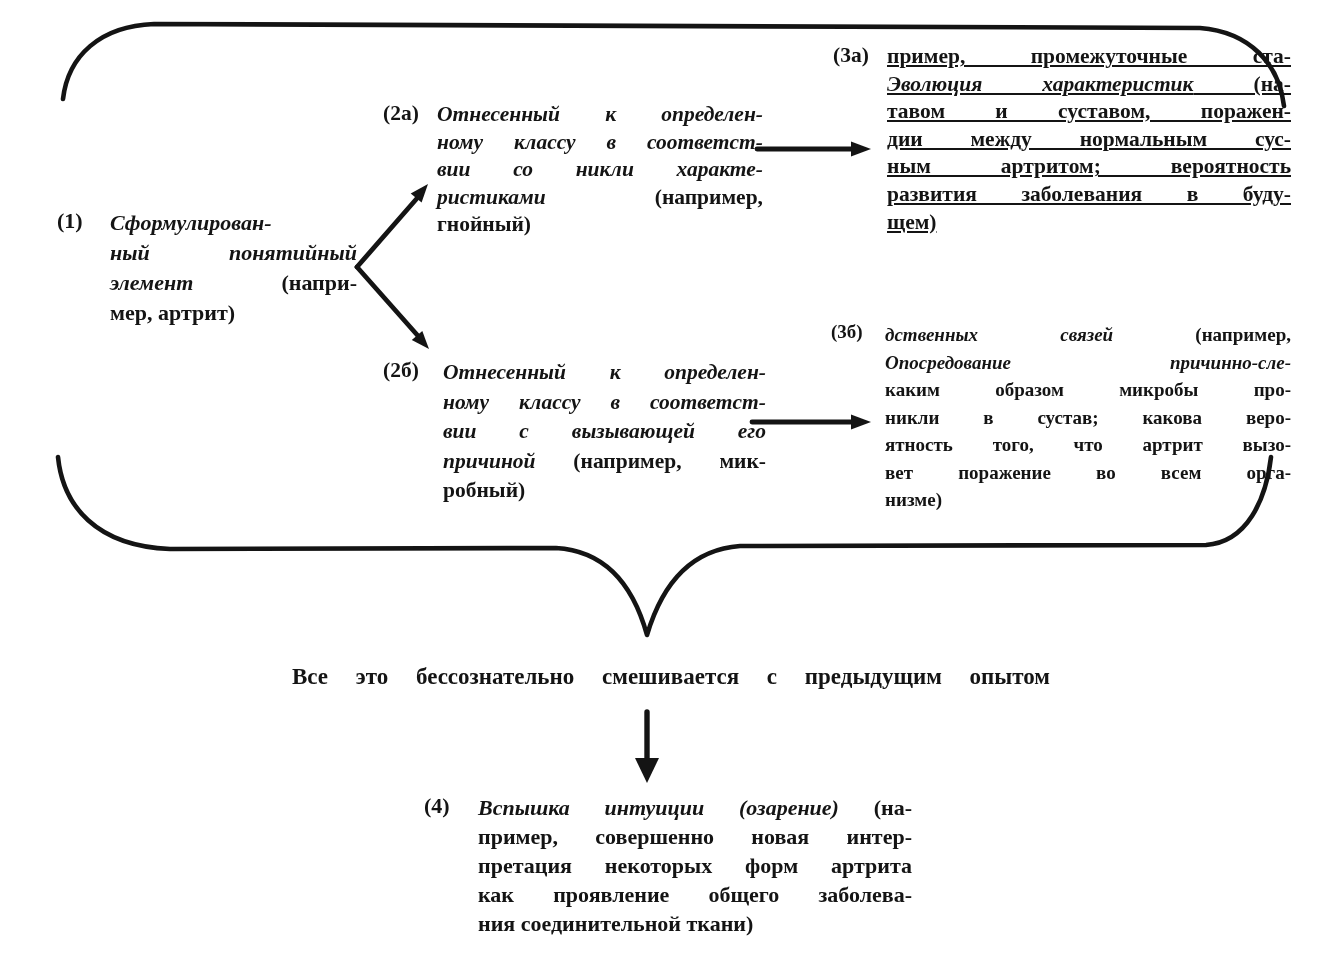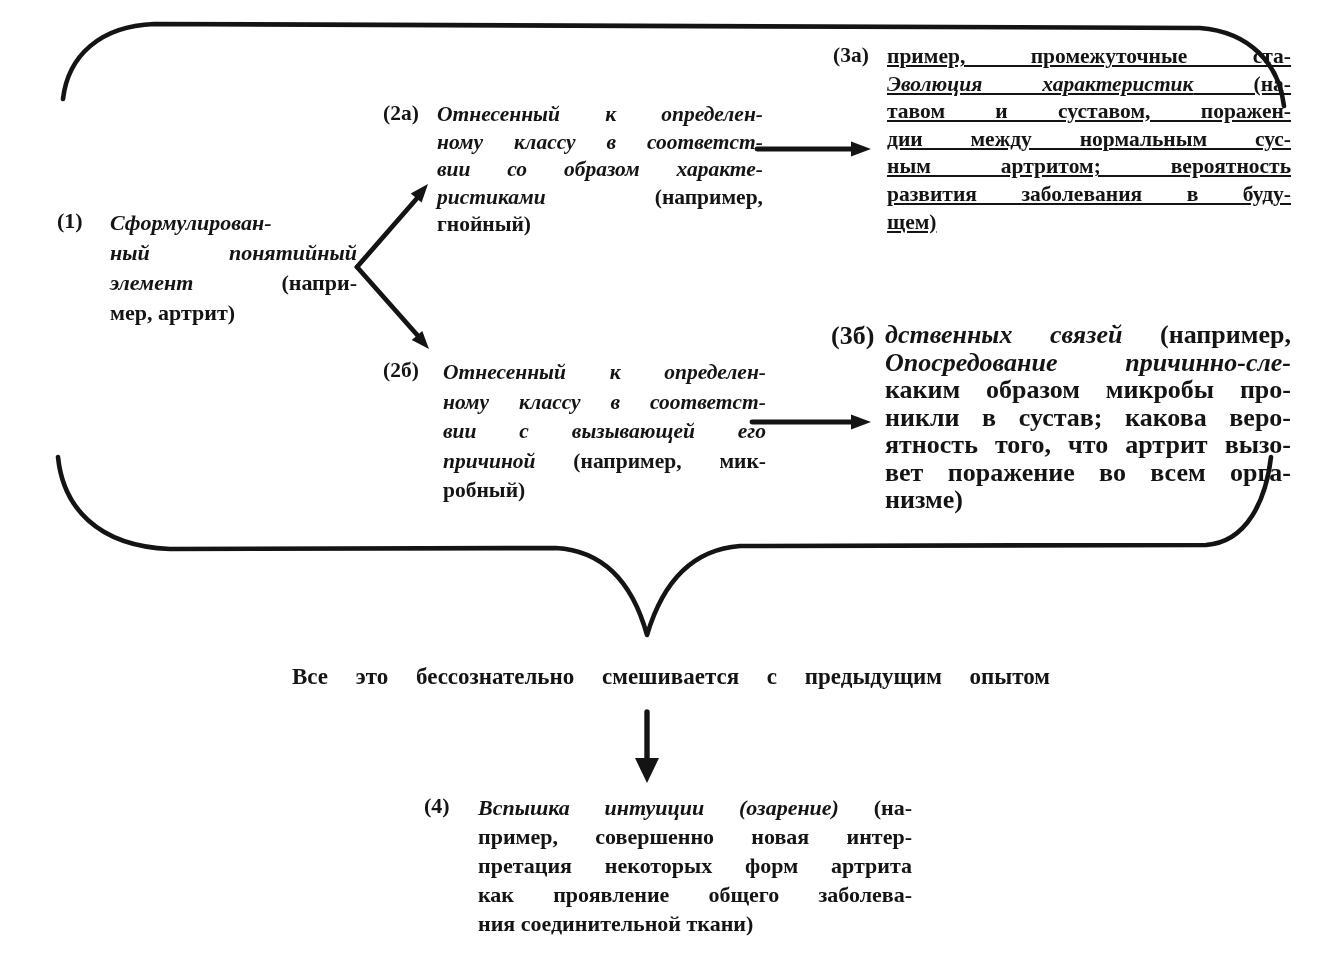--- a/index.html
+++ b/index.html
@@ -38,21 +38,21 @@
   
   #b2a { left: 383px; top: 84px; width: 380px; font-size: 21.5px; margin-top: 17px; }
   #b2a .txt { margin-left: 54px; width: 326px; line-height: 27.5px; }
   
   #b3a { left: 833px; top: 43px; width: 458px; font-size: 21.5px; text-decoration: underline; }
   #b3a .txt { margin-left: 54px; width: 404px; line-height: 27.6px; }
   
   #b2b { left: 383px; top: 358px; width: 383px; font-size: 21.5px; }
   #b2b .txt { margin-left: 60px; width: 323px; line-height: 29.5px; }
   
-  #b3b { left: 831px; top: 321px; width: 460px; font-size: 26px; }
+  #b3b { left: 831px; top: 321px; width: 460px; font-size: 19px; }
   #b3b .txt { margin-left: 54px; width: 406px; line-height: 27.5px; }
   
   #b4 { left: 424px; top: 793px; width: 488px; font-size: 22px; }
   #b4 .txt { margin-left: 54px; width: 434px; line-height: 29px; }
 
   
   #statement {
     position: absolute;
     left: 292px; top: 664px; width: 758px;
     font-size: 23px; font-weight: 700;
@@ -103,21 +103,21 @@
         <div class="line jl"><span class="it">элемент</span><span> (напри-</span></div>
         <div class="line"><span>мер, артрит)</span></div>
       </div>
   </div>
 
   <div class="blk" id="b2a">
     <span class="lbl">(2а)</span>
     <div class="txt">
         <div class="line jl"><span class="it">Отнесенный к определен-</span></div>
         <div class="line jl"><span class="it">ному классу в соответст-</span></div>
-        <div class="line jl"><span class="it">вии со образом характе-</span></div>
+        <div class="line jl"><span class="it">вии со никли характе-</span></div>
         <div class="line jl"><span class="it">ристиками</span><span> (например,</span></div>
         <div class="line"><span>гнойный)</span></div>
       </div>
   </div>
 
   <div class="blk" id="b3a">
     <span class="lbl">(3а)</span>
     <div class="txt">
         <div class="line jl"><span>пример, промежуточные ста-</span></div>
         <div class="line jl"><span class="it">Эволюция характеристик</span><span> (на-</span></div>

